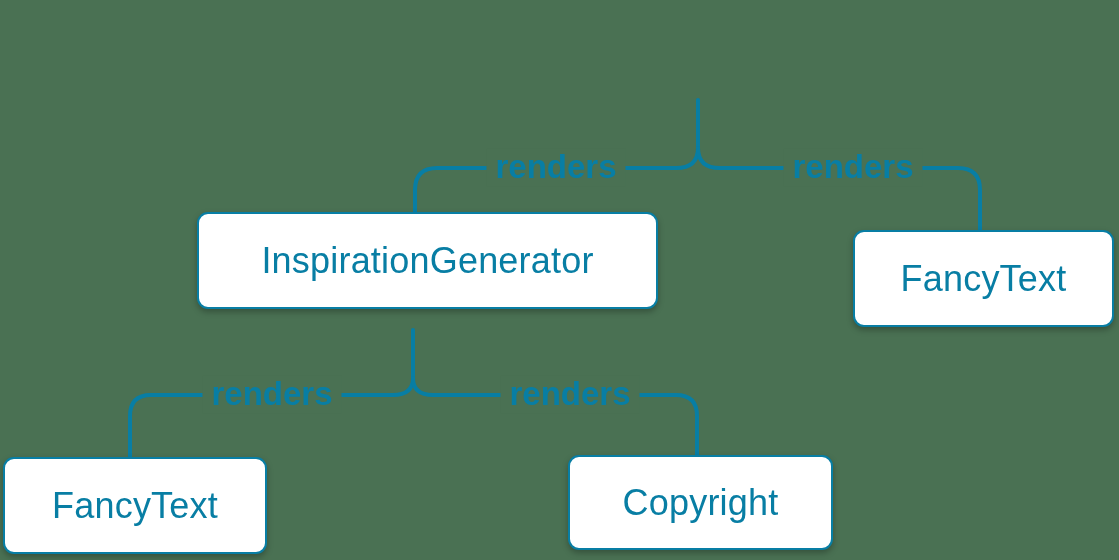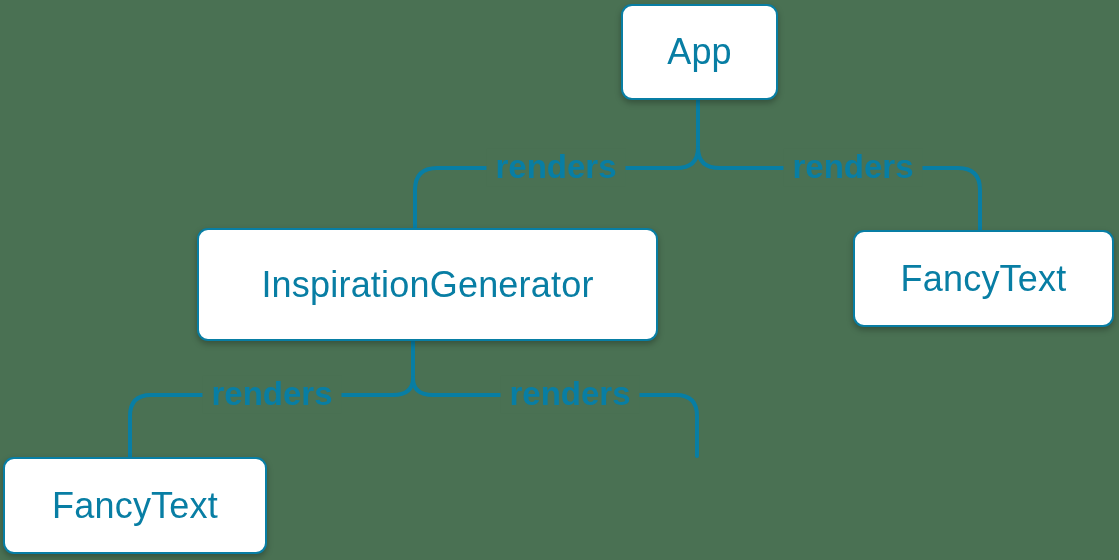--- a/index.html
+++ b/index.html
@@ -31,21 +31,21 @@
     border: 2.5px solid var(--accent, #087ea4);
     border-radius: 11px;
     color: var(--accent, #087ea4);
     font-size: 36px;
     font-weight: 500;
     letter-spacing: 0.2px;
     box-shadow: 0 3px 6px rgba(0, 0, 0, 0.28);
     white-space: nowrap;
   }
   .node-app            { left: 621px; top: 4px;   width: 157px; height: 96px; }
-  .node-inspiration    { left: 197px; top: 228px; width: 461px; height: 113px; border-radius: 11px; }
+  .node-inspiration    { left: 197px; top: 212px; width: 461px; height: 97px; border-radius: 11px; }
   .node-fancy-right    { left: 853px; top: 230px; width: 261px; height: 97px; }
   .node-fancy-left     { left: 3px;   top: 457px; width: 264px; height: 97px; }
   .node-copyright      { left: 568px; top: 455px; width: 265px; height: 95px; }
 
   .edge-label {
     position: absolute;
     z-index: 2;
     transform: translate(-50%, -50%);
     background: var(--background, #4a7153);
     color: var(--accent, #087ea4);
@@ -65,28 +65,28 @@
 
 <div class="canvas">
 
   <svg class="edges-svg" width="1119" height="560" viewBox="0 0 1119 560">
     <path d="M 698 100 L 698 148 C 698 162 690 168 676 168 L 437 168 Q 415 168 415 190 L 415 229" fill="none" stroke-width="4" stroke-linecap="round" stroke="#087ea4"></path>
     <path d="M 698 148 C 698 162 706 168 720 168 L 958 168 Q 980 168 980 190 L 980 231" fill="none" stroke-width="4" stroke-linecap="round" stroke="#087ea4"></path>
     <path d="M 413 330 L 413 378 C 413 390 406 395 393 395 L 151 395 Q 130 395 130 416 L 130 458" fill="none" stroke-width="4" stroke-linecap="round" stroke="#087ea4"></path>
     <path d="M 413 378 C 413 390 420 395 433 395 L 676 395 Q 697 395 697 416 L 697 456" fill="none" stroke-width="4" stroke-linecap="round" stroke="#087ea4"></path>
   </svg>
 
-  <div class="node node-app">App</div>
 
   <div class="node node-inspiration">InspirationGenerator</div>
 
   <div class="node node-fancy-right">FancyText</div>
 
   <div class="node node-fancy-left">FancyText</div>
 
+  <div class="node node-copyright">Copyright</div>
 
   <span class="edge-label edge-label-1">renders</span>
 
   <span class="edge-label edge-label-2">renders</span>
 
   <span class="edge-label edge-label-3">renders</span>
 
   <span class="edge-label edge-label-4">renders</span>
 
 </div>

